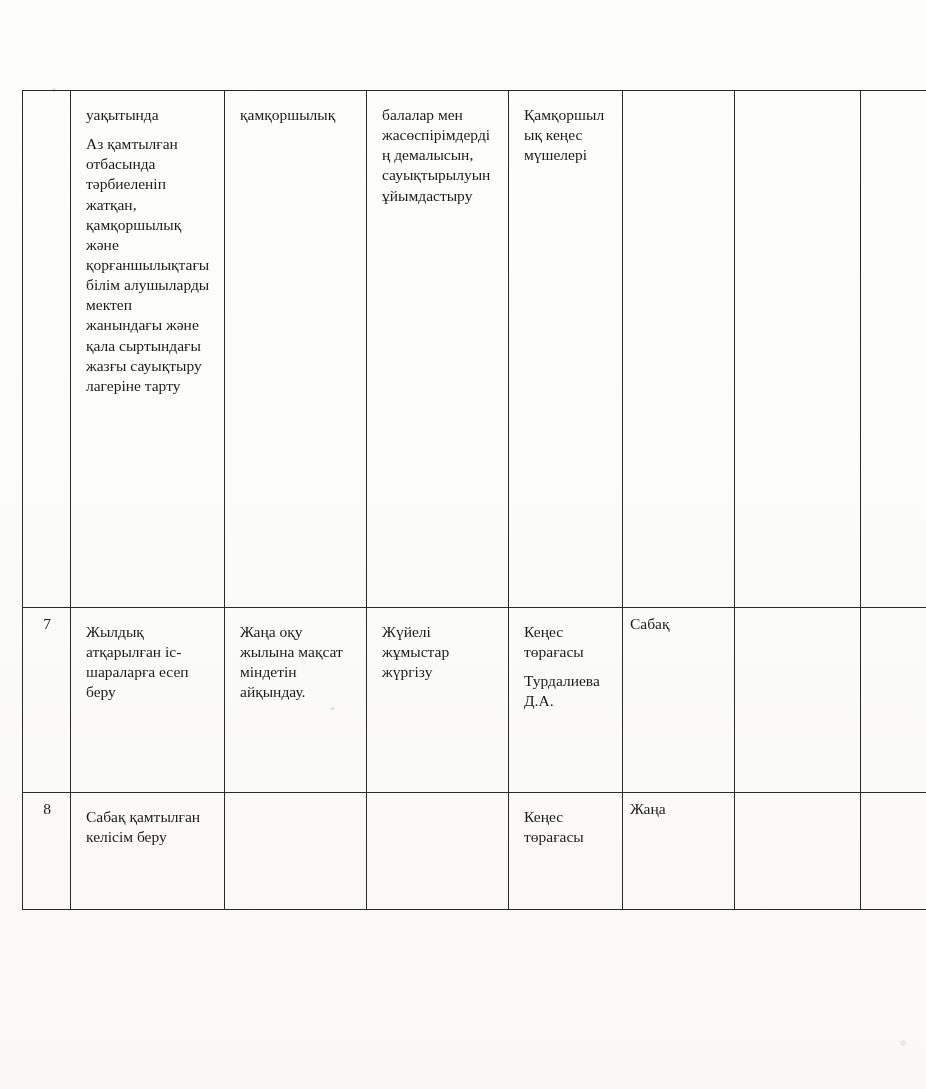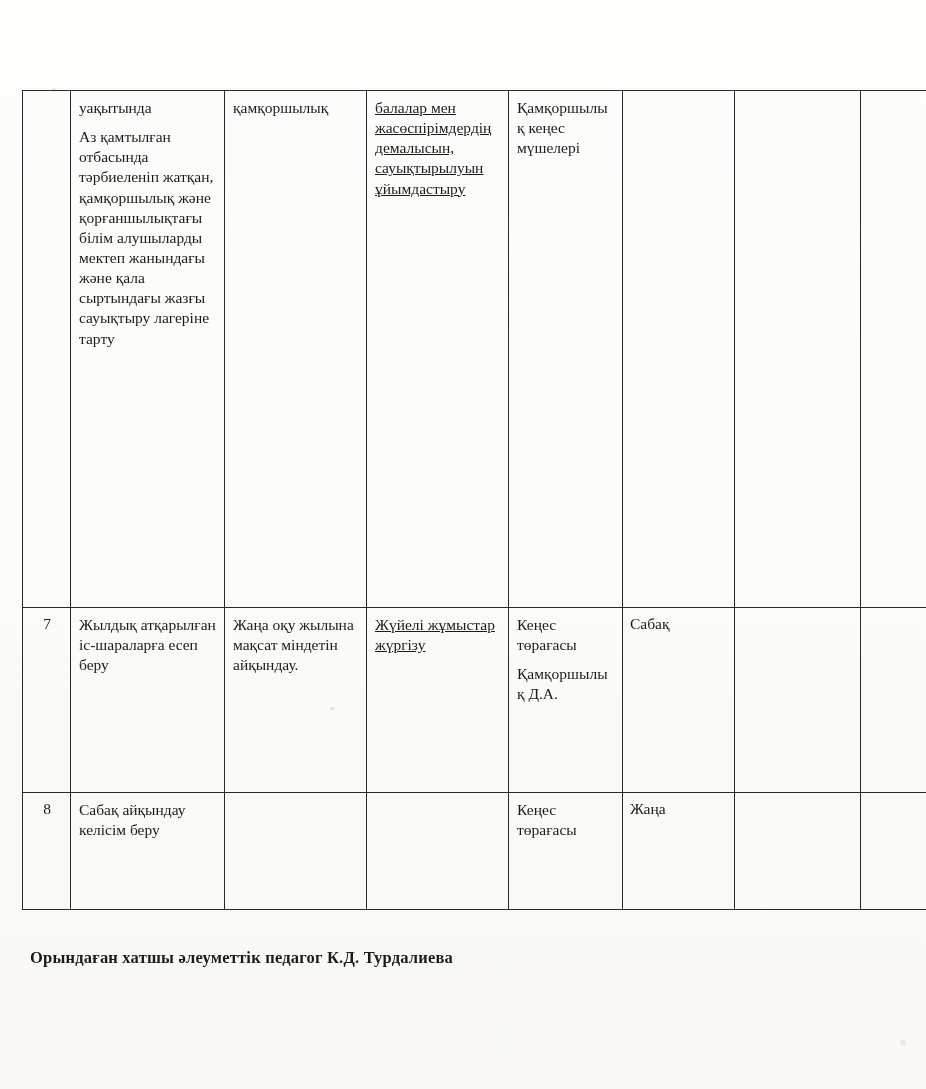--- a/index.html
+++ b/index.html
@@ -40,28 +40,28 @@
     vertical-align: top;
     padding: 6px 6px 10px 7px;
     font-size: 15.5px;
     line-height: 1.30;
     word-wrap: break-word;
     overflow-wrap: anywhere;
   }
   .c-num    { width: 34px;  text-align: center; padding-left: 2px; padding-right: 2px;}
   .c-task   { width: 140px; }
   .c-form   { width: 128px; }
-  .c-goal   { width: 128px; text-decoration: underline; }
+  .c-goal   { width: 128px; }
   .c-resp   { width: 100px; }
   .c-term   { width: 98px;  }
   .c-mark   { width: 112px; }
   .c-note   { width: 112px; }
 
   .cell-para + .cell-para { margin-top: 9px; }
-  .cell-para { margin: 1px; }
+  .cell-para { margin: 8px; }
 
   .tall-row td { height: 500px; }
   .row7 td { height: 168px; }
   .row8 td { height: 100px; }
 
   .signature {
     position: absolute;
     left: 30px;
     top: 948px;
     font-size: 16.5px;
@@ -108,39 +108,38 @@
           <p class="cell-para">Жылдық атқарылған іс-шараларға есеп беру</p>
         </td>
         <td class="c-form">
           <p class="cell-para">Жаңа оқу жылына мақсат міндетін айқындау.</p>
         </td>
         <td class="c-goal">
           <p class="cell-para">Жүйелі жұмыстар жүргізу</p>
         </td>
         <td class="c-resp">
           <p class="cell-para">Кеңес төрағасы</p>
-          <p class="cell-para">Қамқоршылық Д.А.</p>
+          <p class="cell-para">Турдалиева Д.А.</p>
         </td>
         <td class="c-term">Сабақ</td>
         <td class="c-mark"></td>
         <td class="c-note"></td>
       </tr>
 
       <tr class="row8">
         <td class="c-num">8</td>
         <td class="c-task">
-          <p class="cell-para">Сабақ айқындау келісім беру</p>
+          <p class="cell-para">Сабақ қамтылған келісім беру</p>
         </td>
         <td class="c-form"></td>
         <td class="c-goal"></td>
         <td class="c-resp">
           <p class="cell-para">Кеңес төрағасы</p>
         </td>
         <td class="c-term">Жаңа</td>
         <td class="c-mark"></td>
         <td class="c-note"></td>
       </tr>
     </tbody>
   </table>
 
-  <div class="signature">Орындаған хатшы әлеуметтік педагог К.Д. Турдалиева</div>
 
 </div>
 
 </body></html>

